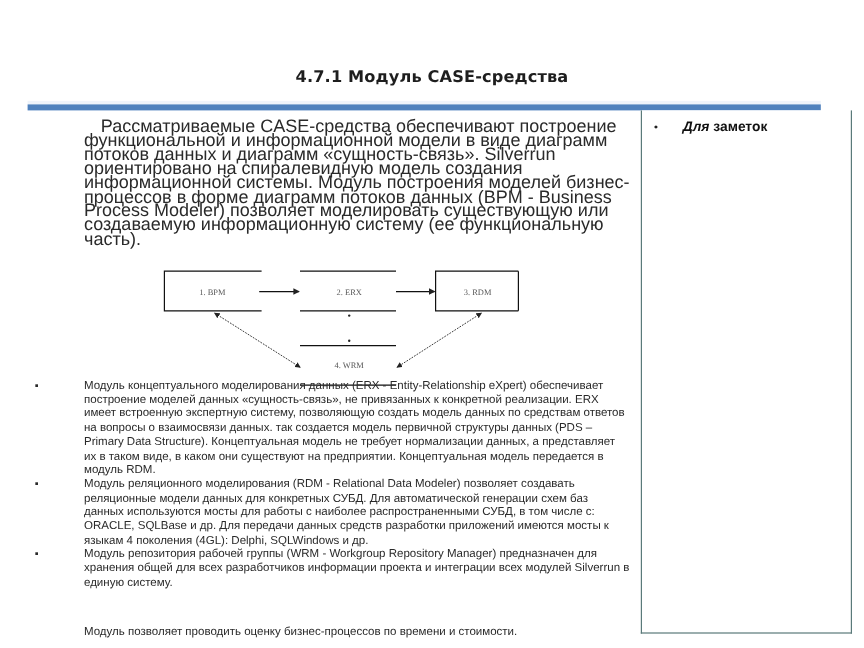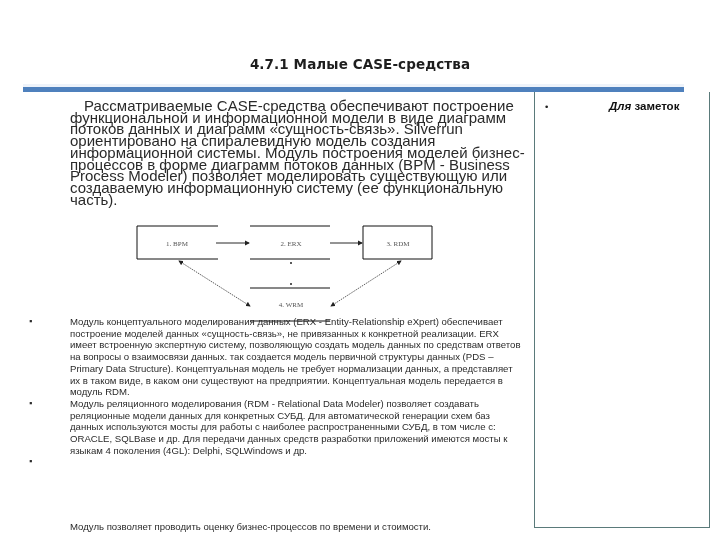--- a/index.html
+++ b/index.html
@@ -60,29 +60,29 @@
       position: absolute; left: 534px; top: 92px; width: 176px; height: 436px;
       border: 1px solid #5a7a7a; border-top: none;
       box-sizing: border-box; background: #fff;
     }
     .notes-bullet {
       position: absolute; left: 9px; top: 10px; font-size: 9px; color: #222;
     }
     .notes-label {
       position: absolute; left: 34px; top: 8px;
       font-family: "Liberation Sans", sans-serif;
-      font-size: 11.5px; font-weight: bold; color: #111; margin-left: 40px;
+      font-size: 11.5px; font-weight: bold; color: #111;
     }
     .notes-label .it { font-style: italic; }
   </style>
 </head>
 <body>
 
 <div class="title-rule-shadow"></div>
-<div class="slide-title">4.7.1 Малые CASE-средства</div>
+<div class="slide-title">4.7.1 Модуль CASE-средства</div>
 <div class="title-rule"></div>
 
 <div class="intro">Рассматриваемые CASE-средства обеспечивают построение функциональной и информационной модели в виде диаграмм потоков данных и диаграмм «сущность-связь». Silverrun ориентировано на спиралевидную модель создания информационной системы. Модуль построения моделей бизнес-процессов в форме диаграмм потоков данных (BPM - Business Process Modeler) позволяет моделировать существующую или создаваемую информационную систему (ее функциональную часть).</div>
 
 <div class="diagram">
   <svg width="310" height="115" viewBox="130 200 310 115" xmlns="http://www.w3.org/2000/svg">
     <defs>
       <marker id="ah" markerWidth="6" markerHeight="6" refX="5" refY="3" orient="auto">
         <path d="M0,0 L6,3 L0,6 z" fill="#222"></path>
       </marker>
@@ -129,20 +129,21 @@
   <li>
     <span class="bullet-dot">▪</span>
     <span>Модуль концептуального моделирования данных (ERX - Entity-Relationship eXpert) обеспечивает построение моделей данных «сущность-связь», не привязанных к конкретной реализации. ERX имеет встроенную экспертную систему, позволяющую создать модель данных по средствам ответов на вопросы о взаимосвязи данных. так создается модель первичной структуры данных (PDS – Primary Data Structure). Концептуальная  модель не требует нормализации данных, а представляет их в таком виде, в каком они существуют на предприятии. Концептуальная модель передается в модуль RDM.</span>
   </li>
   <li>
     <span class="bullet-dot">▪</span>
     <span>Модуль реляционного моделирования (RDM - Relational Data Modeler) позволяет создавать реляционные модели данных для конкретных СУБД. Для автоматической генерации схем баз данных используются мосты для работы с наиболее распространенными СУБД, в том числе с: ORACLE, SQLBase и др. Для передачи данных средств разработки приложений имеются мосты к языкам 4 поколения (4GL): Delphi, SQLWindows и др.</span>
   </li>
   <li>
     <span class="bullet-dot">▪</span>
+    <span>Модуль репозитория рабочей группы (WRM - Workgroup Repository Manager) предназначен для хранения общей для всех разработчиков информации проекта и интеграции всех модулей Silverrun в единую систему.</span>
   </li>
 </ul>
 
 <div class="closing">Модуль позволяет проводить оценку бизнес-процессов по времени и стоимости.</div>
 
 <div class="notes-panel">
   <span class="notes-bullet">•</span>
   <span class="notes-label"><span class="it">Для</span><span> заметок</span></span>
 </div>
 

